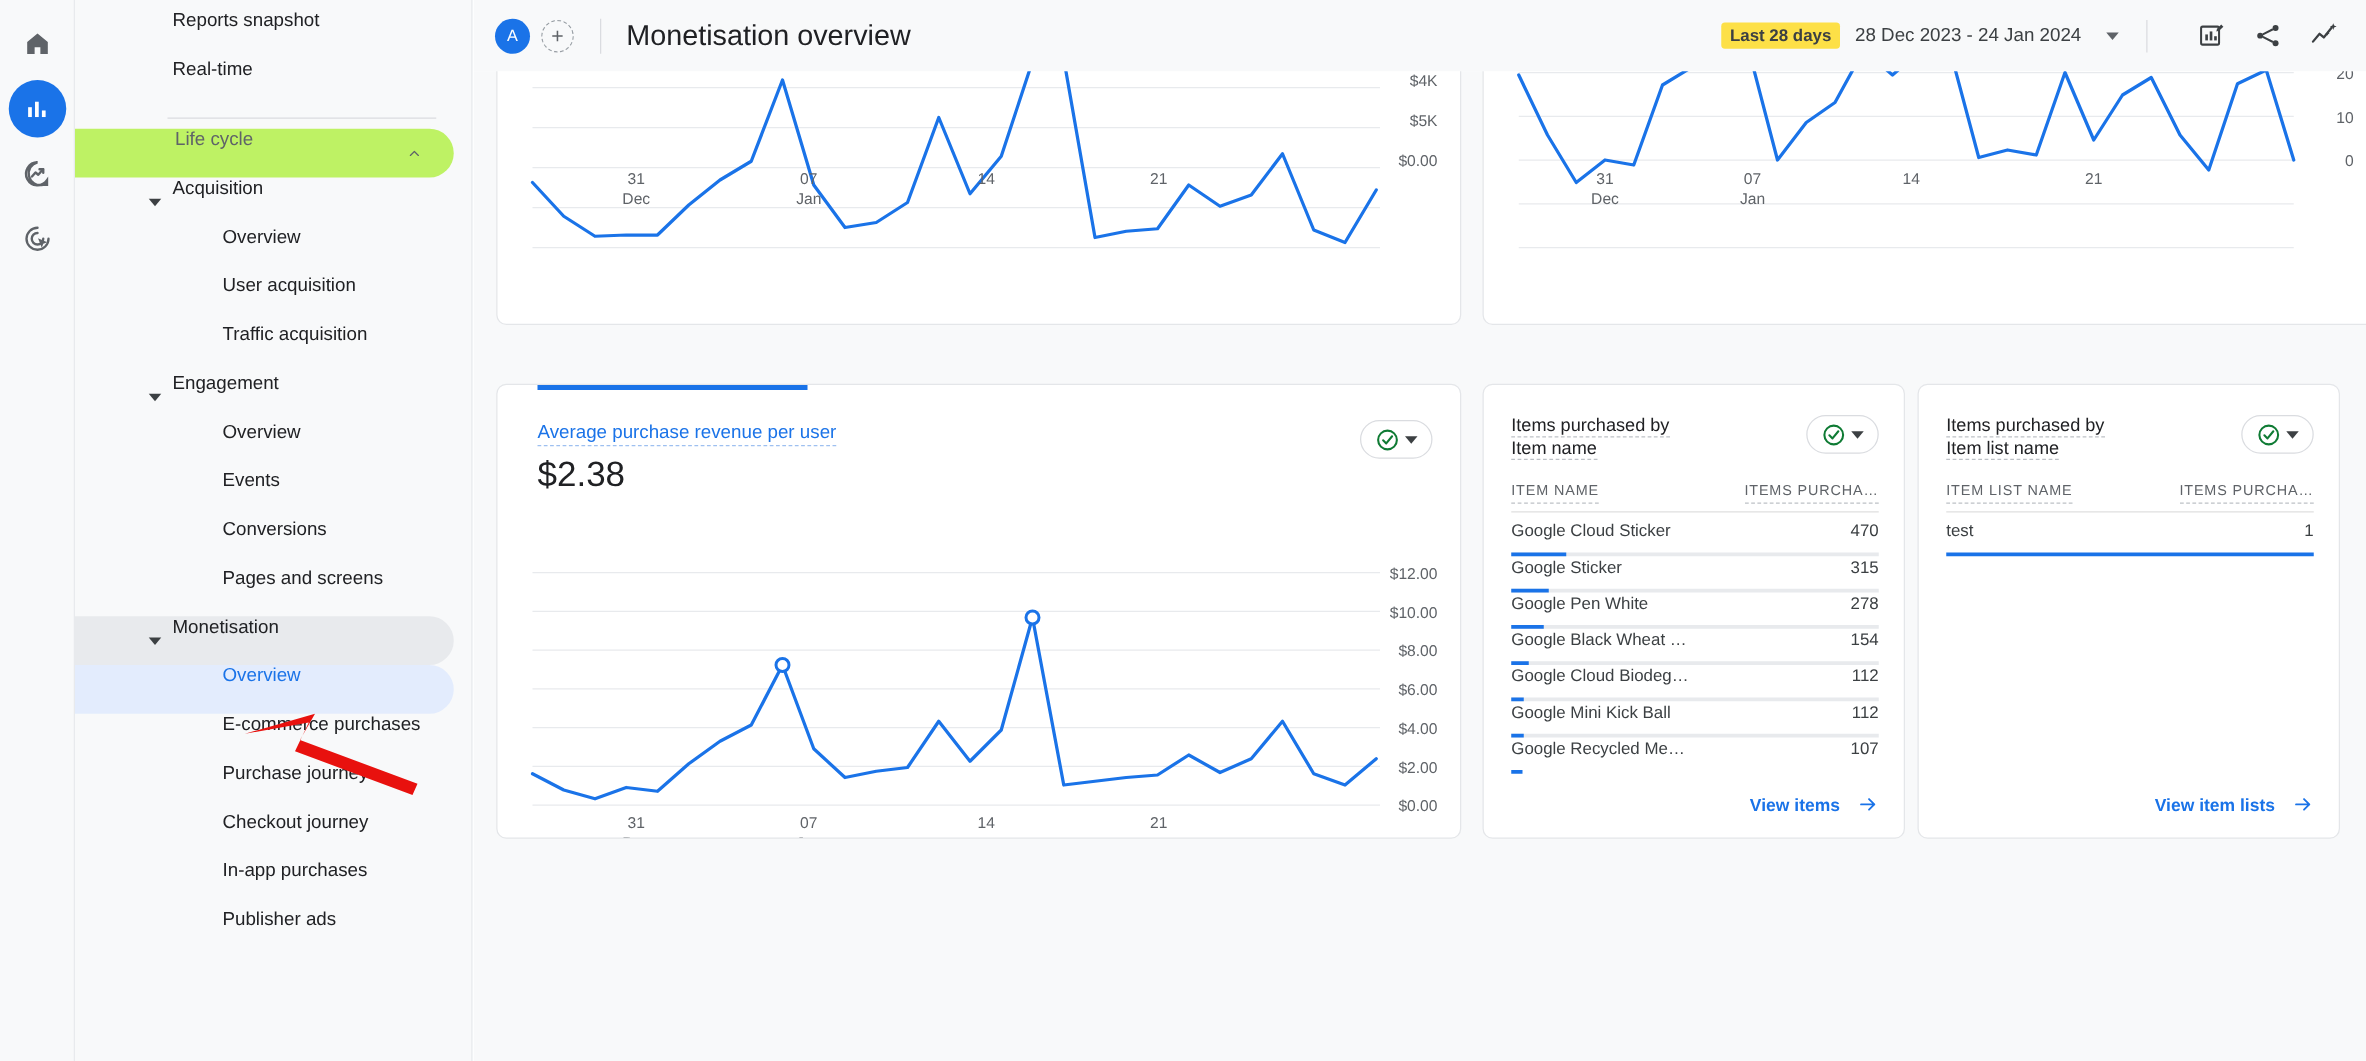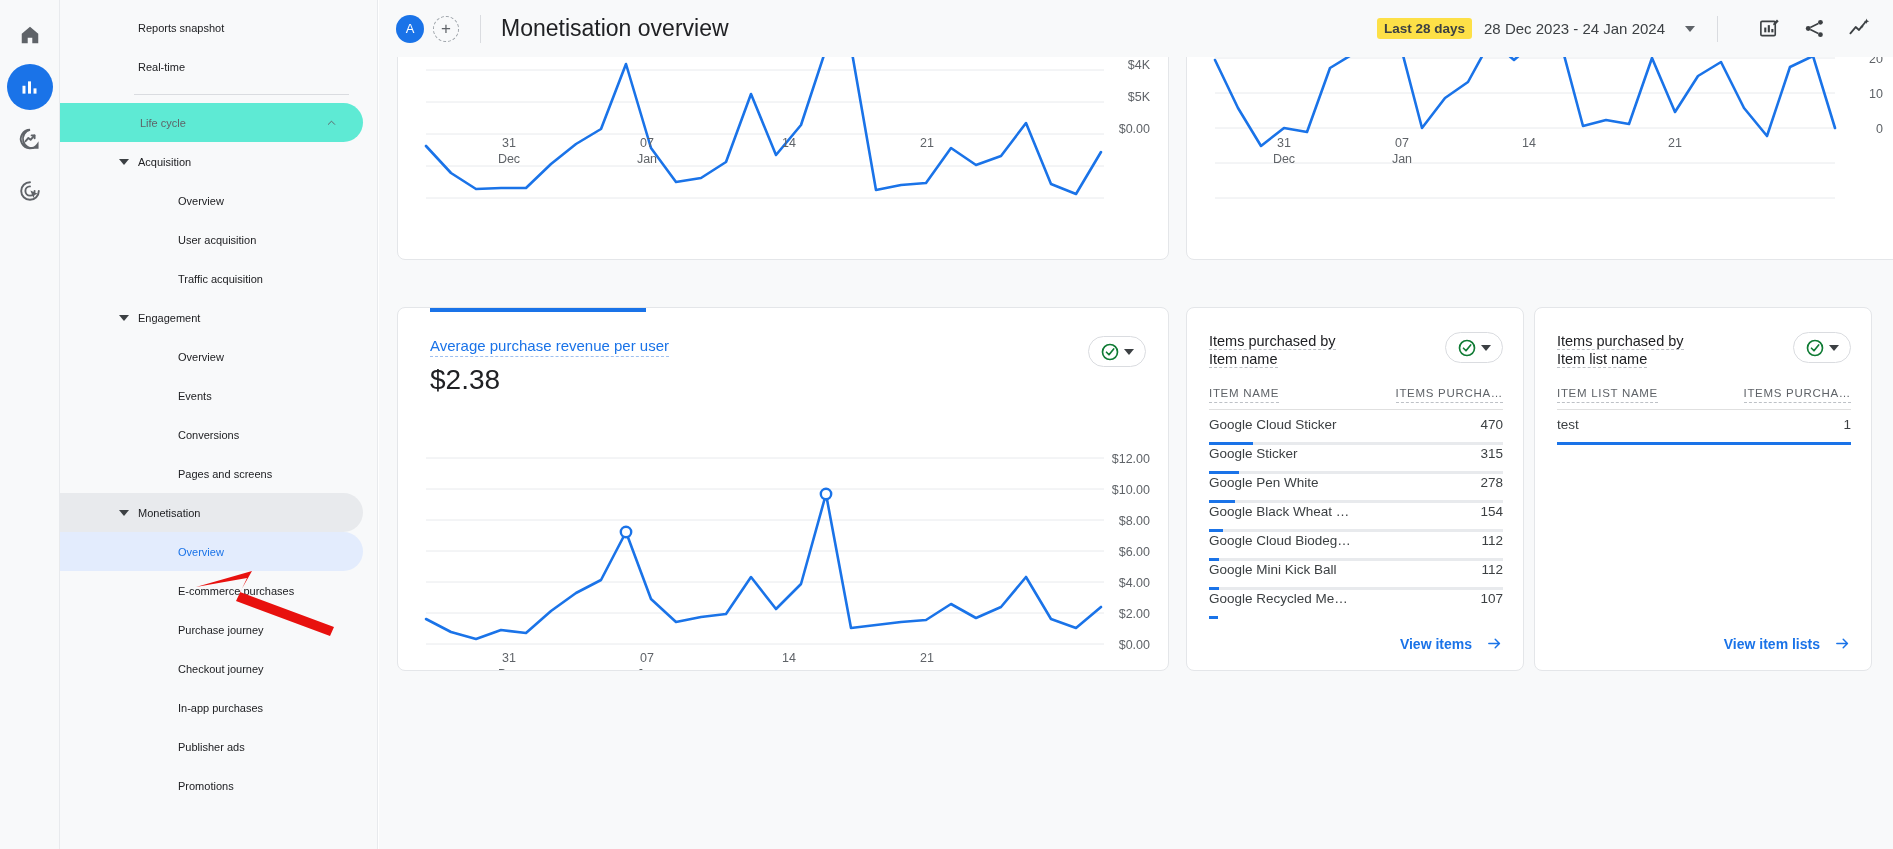--- a/index.html
+++ b/index.html
@@ -26,30 +26,30 @@
   .rail-btn.active { background: #1a73e8; }
   .rail-btn svg { display: block; }
 
   
   .sidebar {
     position: absolute; left: 60px; top: 0; width: 318px; height: 849px;
     background: #f8f9fa; border-right: 1px solid #e8eaed;
     padding-top: 8px; overflow: hidden;
   }
   .nav-row {
-    position: relative; display: flex; align-items: center;
+    position: relative; display: flex; 
     height: 39px; margin: 0 14px 0 0;
     border-radius: 0 20px 20px 0; cursor: pointer;
-    font-size: 11px; color: #202124; white-space: nowrap;
+    font-size: 15px; color: #202124; white-space: nowrap;
   }
   .nav-row.top-level { padding-left: 78px; }
   .nav-row.group     { padding-left: 78px; }
   .nav-row.child     { padding-left: 118px; }
   .nav-row.section   { padding-left: 80px; color: #5f6368; }
-  .nav-row.section.expanded { background: #5eead4; }
+  .nav-row.section.expanded { background: #bef264; }
   .nav-row.group.selected-group { background: #e8eaed; }
   .nav-row.child.selected {
     background: #e3ecfd; color: #1a73e8; font-weight: 400;
   }
   .caret-wrap {
     position: absolute; left: 57px; top: 50%; transform: translateY(-50%);
     width: 14px; height: 14px; display:flex; align-items:center; justify-content:center;
   }
   .caret-down {
     width: 0; height: 0;
@@ -262,23 +262,20 @@
       <span>Purchase journey</span>
     </div>
     <div class="nav-row child">
       <span>Checkout journey</span>
     </div>
     <div class="nav-row child">
       <span>In-app purchases</span>
     </div>
     <div class="nav-row child">
       <span>Publisher ads</span>
-    </div>
-    <div class="nav-row child">
-      <span>Promotions</span>
     </div>
   </div>
 
   <div class="header">
     <div class="avatar-chip">
       <span>A</span>
     </div>
     <div class="add-chip">
       <span>+</span>
     </div>

